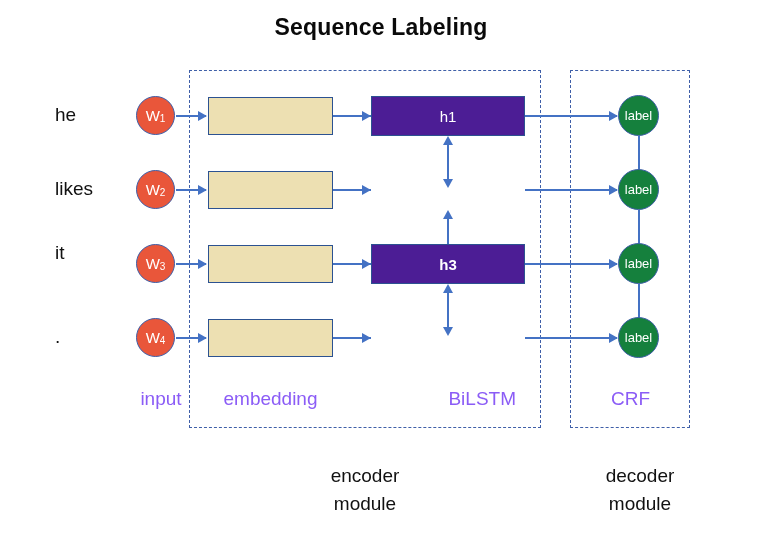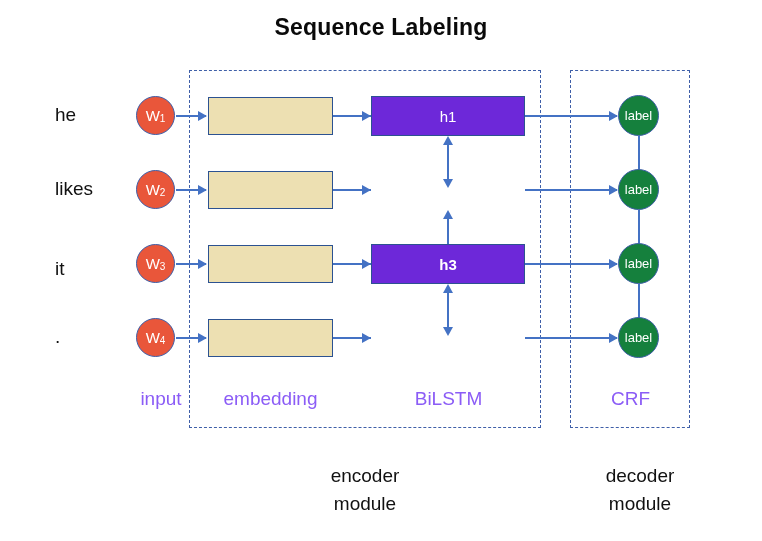--- a/index.html
+++ b/index.html
@@ -84,21 +84,21 @@
     background: #EDE0B2;
     border: 1.6px solid #2c5291;
     box-sizing: border-box;
   }
 
   
   .lstm-box {
     position: absolute;
     width: 154px;
     height: 40px;
-    background: #6d28d9;
+    background: #4c1d95;
     border: 1.6px solid #2c5291;
     box-sizing: border-box;
     color: #ffffff;
     font-size: 15px;
     display: flex;
     align-items: center;
     justify-content: center;
     line-height: 1;
   }
 
@@ -233,21 +233,21 @@
   <div class="arrow-right" style="left:609px; top:185px;"></div>
 
   <div class="label-circle" style="left:618px; top:169px;">label</div>
 
   <div class="vline" style="left:447px; top:215px; height:42px;"></div>
   <div class="arrow-up" style="left:443px; top:210px;"></div>
   <div class="arrow-down" style="left:443px; top:253px;"></div>
 
   <div class="vline" style="left:638px; top:210px; height:36px;"></div>
 
-  <div class="word-label" style="left:55px; top:259px;">it</div>
+  <div class="word-label" style="left:55px; top:243px;">it</div>
 
   <div class="token-circle" style="left:136px; top:244px;">
     <span>W</span>
       <sub>3</sub>
   </div>
 
   <div class="hline" style="left:176px; top:263px; width:30px;"></div>
   <div class="arrow-right" style="left:198px; top:259px;"></div>
 
   <div class="embed-box" style="left:208px; top:245px;"></div>
@@ -284,21 +284,21 @@
   <div class="arrow-right" style="left:362px; top:333px;"></div>
 
 
   <div class="hline" style="left:525px; top:337px; width:92px;"></div>
   <div class="arrow-right" style="left:609px; top:333px;"></div>
 
   <div class="label-circle" style="left:618px; top:317px;">label</div>
 
   <div class="column-caption" style="left:131px; top:389px; width:60px;">input</div>
   <div class="column-caption" style="left:203px; top:389px; width:135px;">embedding</div>
-  <div class="column-caption" style="left:381px; top:389px; width:135px;">BiLSTM</div>
+  <div class="column-caption" style="left:381px; top:389px; width:135px;text-align:right;">BiLSTM</div>
   <div class="column-caption" style="left:578px; top:389px; width:105px;">CRF</div>
 
   <div class="module-caption" style="left:295px; top:462px; width:140px;">
     <div>encoder</div>
     <div>module</div>
   </div>
 
   <div class="module-caption" style="left:570px; top:462px; width:140px;">
     <div>decoder</div>
     <div>module</div>

